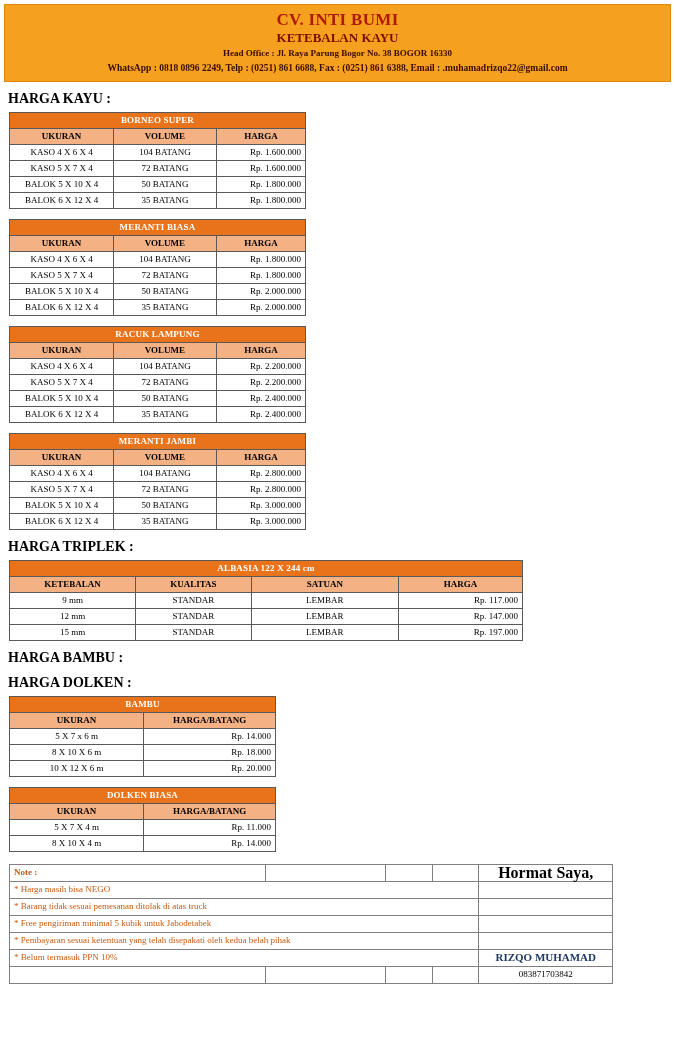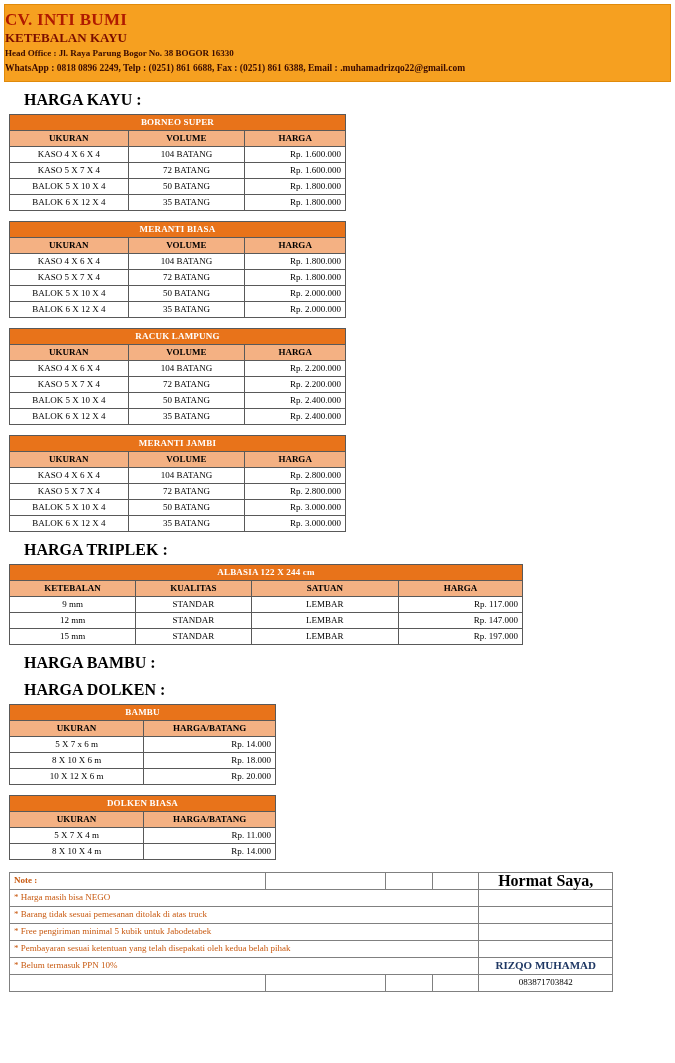--- a/index.html
+++ b/index.html
@@ -16,20 +16,21 @@
     overflow: hidden;
     position: relative;
   }
   .page { padding: 0; }
 
   
   .banner {
     background: #f6a020;
     border: 1px solid #e08a0a;
     padding: 4px 0 6px 0;
+    text-align: center;
     margin: 4px 4px 0 4px;
   }
   .banner-title {
     color: #b01a00;
     font-weight: bold;
     font-size: 17px;
     letter-spacing: .3px;
     line-height: 1.25;
   }
   .banner-sub {
@@ -42,22 +43,22 @@
     color: #3a0b00;
     font-weight: bold;
     font-size: 9px;
     line-height: 1.5;
   }
   .banner-line.wide { font-size: 9.5px; }
 
   
   .sec-title {
     font-weight: bold;
-    font-size: 16px;
-    margin: 9px 0 5px 24px;
+    font-size: 14px;
+    margin: 9px 0 5px 8px;
   }
 
   
   table {
     border-collapse: collapse;
     margin-left: 9px;
     font-size: 9px;
   }
   table td, table th {
     border: 1px solid #595959;
@@ -78,21 +79,21 @@
     background: #f4b183;
     font-weight: bold;
     text-align: center;
     font-size: 9px;
   }
   .c-left { text-align: center; }
   .c-mid { text-align: center; }
   .c-right { text-align: right; }
 
   
-  .tbl-kayu { width: 337px; }
+  .tbl-kayu { width: 297px; }
   .tbl-kayu .w1 { width: 119px; }
   .tbl-kayu .w2 { width: 117px; }
   .tbl-kayu .w3 { width: 101px; }
 
   
   .tbl-triplek { width: 514px; }
   .tbl-triplek .w1 { width: 119px; }
   .tbl-triplek .w2 { width: 109px; }
   .tbl-triplek .w3 { width: 139px; }
   .tbl-triplek .w4 { width: 117px; }

